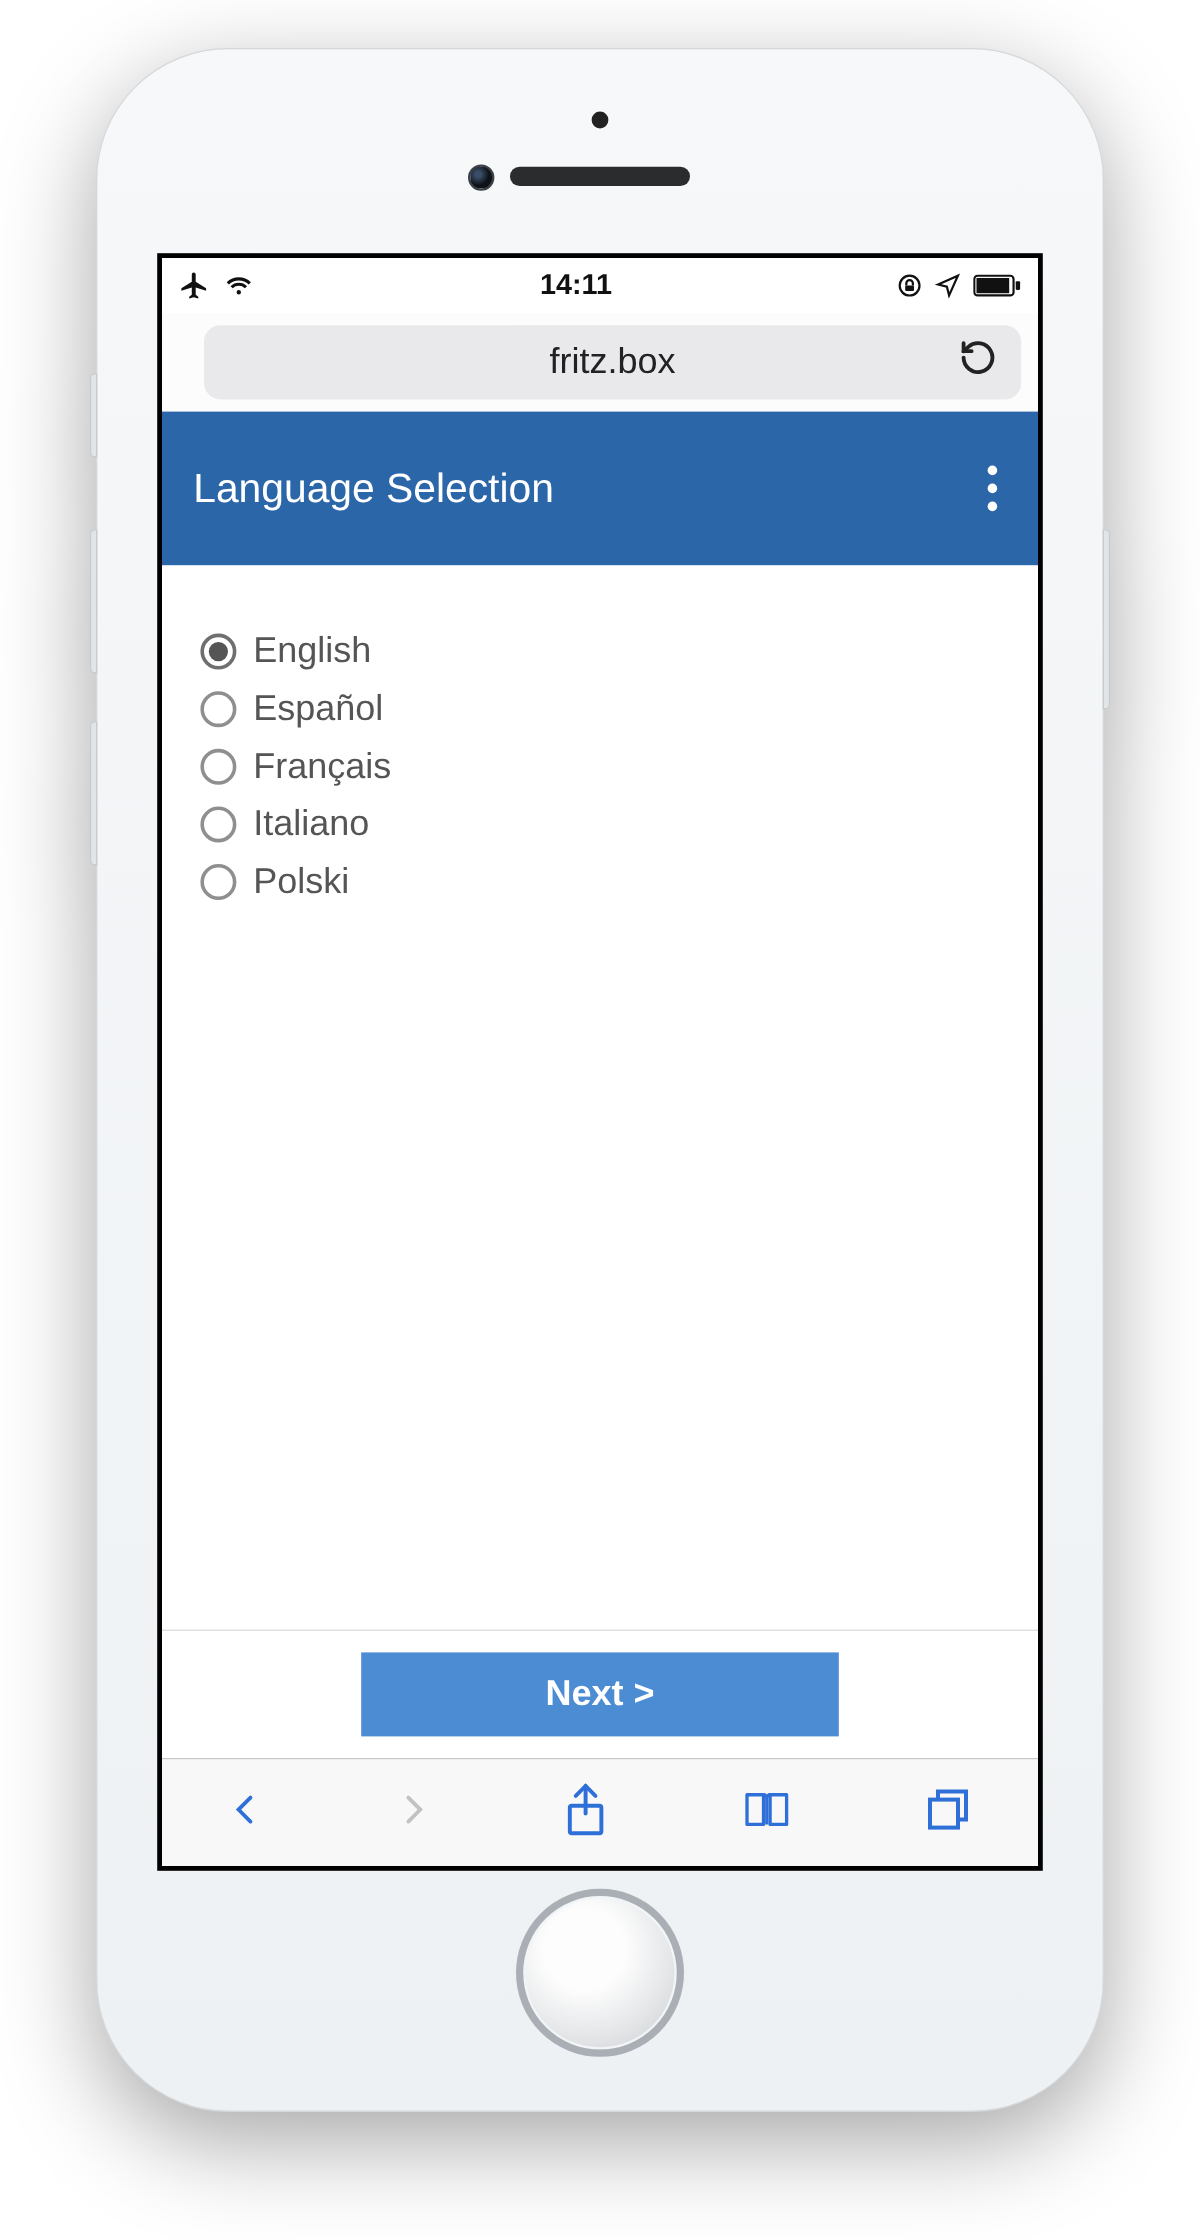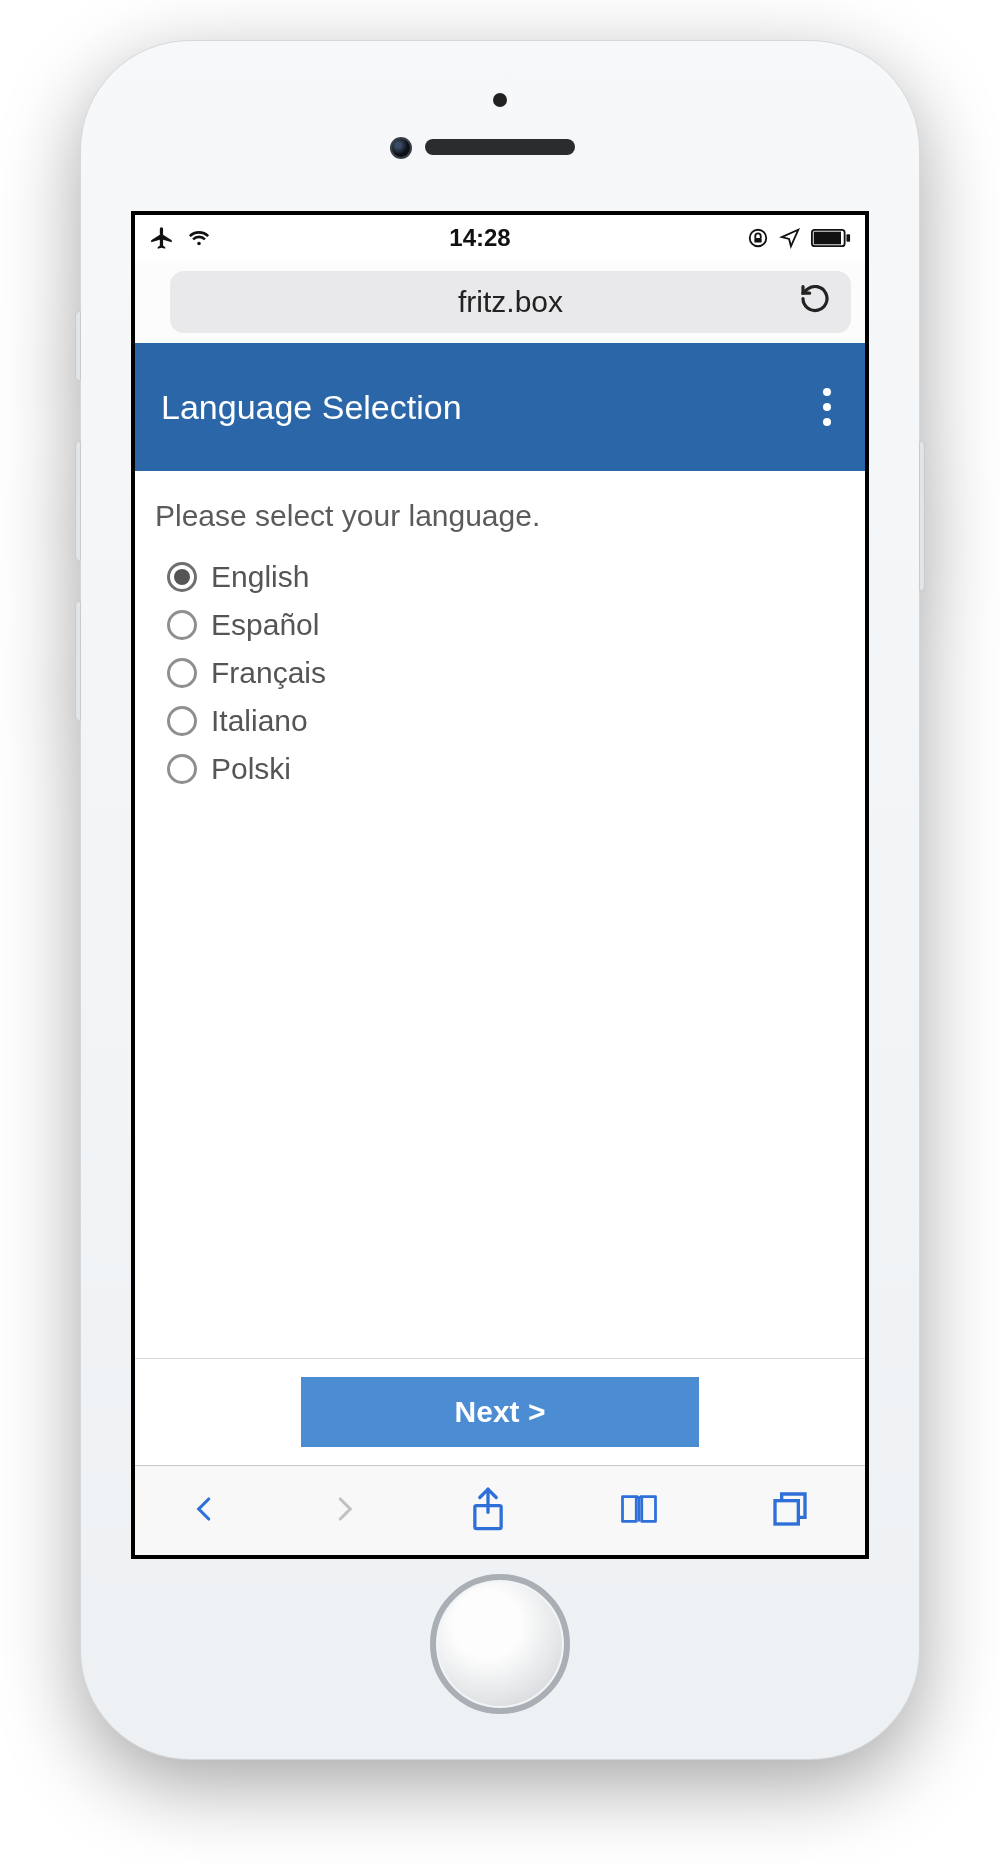--- a/index.html
+++ b/index.html
@@ -206,21 +206,21 @@
           <svg width="26" height="26" viewBox="0 0 24 24" fill="#111">
                 <path d="M21 16v-2l-8-5V3.5a1.5 1.5 0 0 0-3 0V9l-8 5v2l8-2.5V19l-2 1.5V22l3.5-1 3.5 1v-1.5L13 19v-5.5l8 2.5z"></path>
               </svg>
         </span>
         <span>
           <svg width="28" height="22" viewBox="0 0 24 24" fill="#111">
                 <path d="M12 20a2 2 0 1 0 0-4 2 2 0 0 0 0 4zM4.5 12.5a10.6 10.6 0 0 1 15 0l-2 2a7.8 7.8 0 0 0-11 0zM1 9a15.6 15.6 0 0 1 22 0l-2 2a12.7 12.7 0 0 0-18 0z"></path>
               </svg>
         </span>
       </div>
-      <div class="time">14:28</div>
+      <div class="time">14:11</div>
       <div class="sb-right-icons">
         <span>
           <svg width="22" height="22" viewBox="0 0 24 24" fill="none" stroke="#111" stroke-width="2">
                 <circle cx="12" cy="12" r="9"></circle>
                 <path d="M9 12v-2a3 3 0 0 1 6 0v2"></path>
                 <rect x="8" y="12" width="8" height="5" rx="1" fill="#111" stroke="none"></rect>
               </svg>
         </span>
         <span>
           <svg width="22" height="22" viewBox="0 0 24 24" fill="none" stroke="#111" stroke-width="2">
@@ -252,21 +252,20 @@
     <div class="app-header">
       <h1>Language Selection</h1>
       <div class="kebab">
         <span></span>
             <span></span>
             <span></span>
       </div>
     </div>
 
     <div class="content">
-      <div>Please select your language.</div>
       <div class="options" id="options">
             <div class="opt-row">
               <div class="radio sel"></div>
               <span>English</span>
             </div>
             <div class="opt-row">
               <div class="radio"></div>
               <span>Español</span>
             </div>
             <div class="opt-row">

